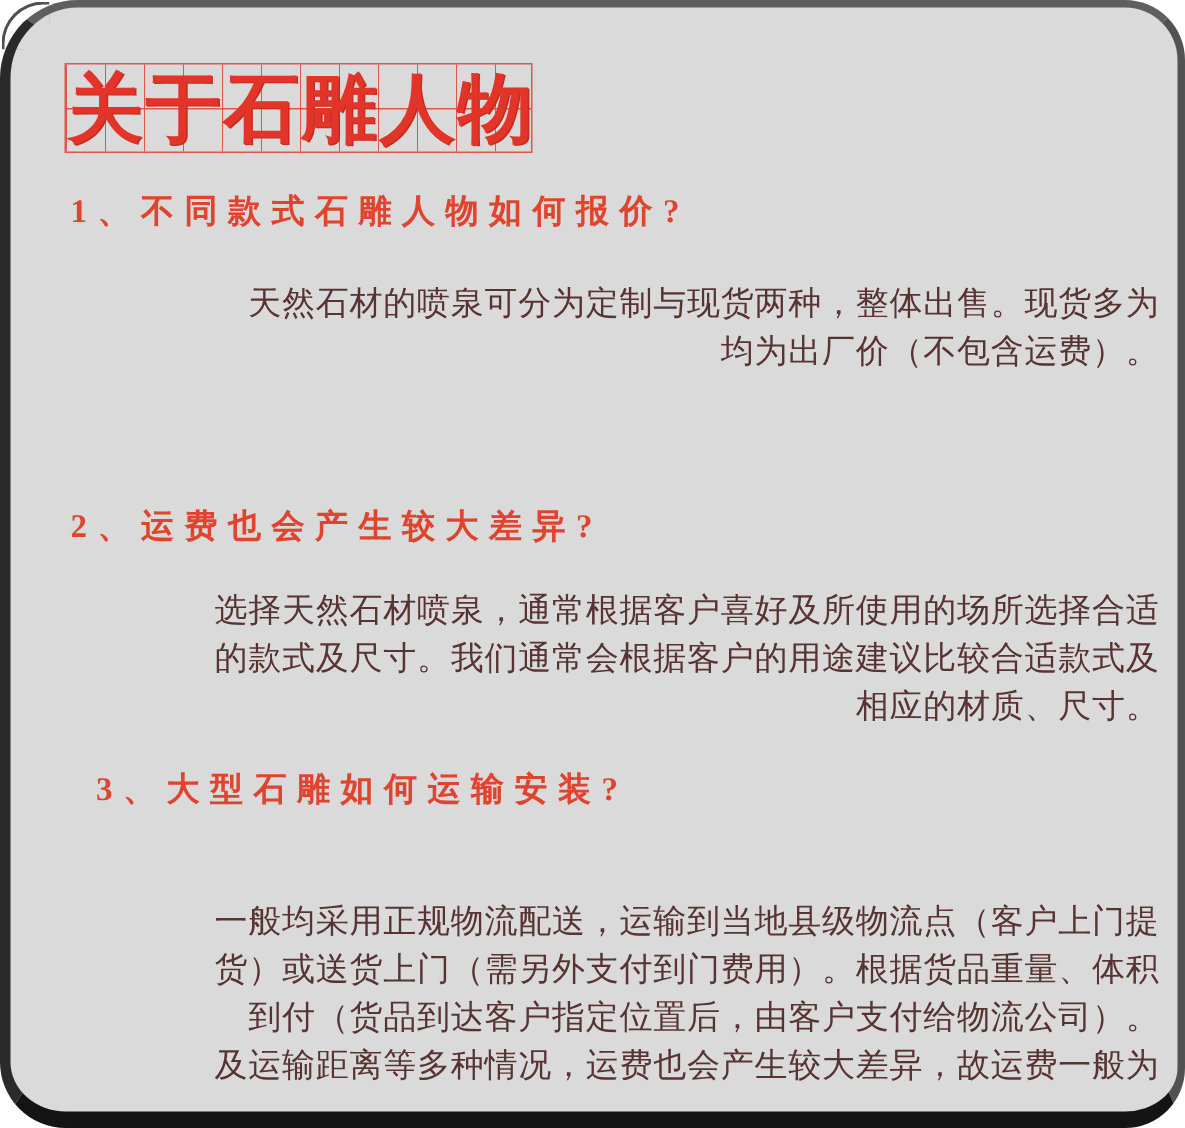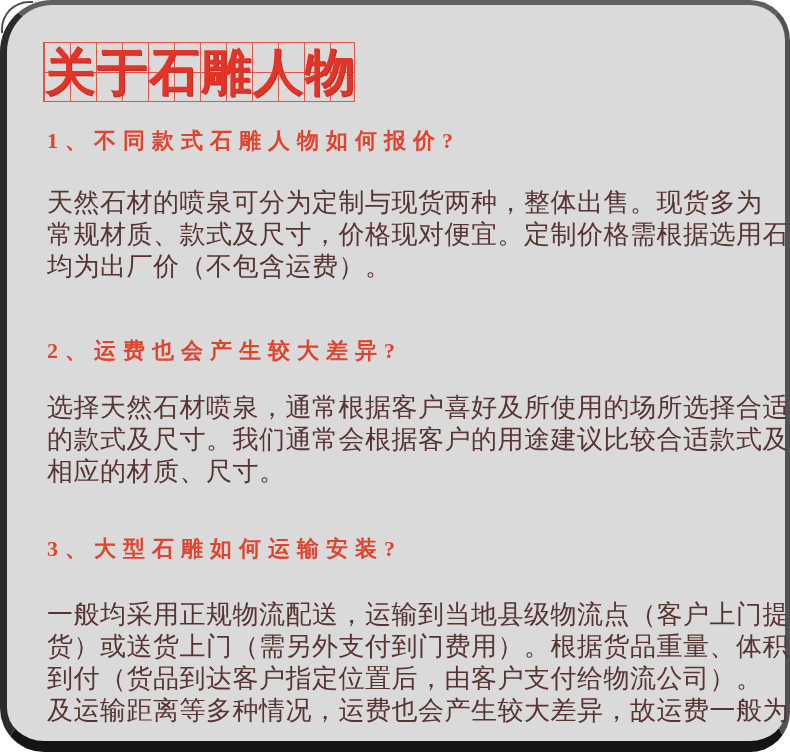--- a/index.html
+++ b/index.html
@@ -78,30 +78,31 @@
     font-family: "Liberation Serif", "DejaVu Serif", serif;
     font-weight: bold;
     font-size: 22px;
     line-height: 48px;
     letter-spacing: 7px;
     color: #df442e;
     white-space: nowrap;
   }
   .q1 { top: 112px; }
   .q2 { top: 322px; }
-  .q3 { top: 520px; }
+  .q3 { top: 497px; margin-left: 17px; }
 
   .answer {
     position: absolute;
     left: 40px;
     width: 726px;
-    font-size: 26px;
+    font-size: 22px;
     line-height: 32px;
     letter-spacing: 0.5px;
     color: #573432;
+    text-align: right;
   }
   .a1 { top: 181px; }
   .a2 { top: 386px; }
   .a3 { top: 593px; }
   .answer .line { white-space: nowrap; }
 </style>
 </head>
 <body>
 
 <div class="stage">
@@ -116,21 +117,20 @@
       <span class="title-char">雕</span>
       <span class="title-char">人</span>
       <span class="title-char">物</span>
     </div>
 
     <div class="question q1">
       <span>1、</span><span>不同款式石雕人物如何报价?</span>
     </div>
     <div class="answer a1">
       <div class="line">天然石材的喷泉可分为定制与现货两种，整体出售。现货多为</div>
-      <div class="line">常规材质、款式及尺寸，价格现对便宜。定制价格需根据选用石</div>
       <div class="line">均为出厂价（不包含运费）。</div>
     </div>
 
     <div class="question q2">
       <span>2、</span><span>运费也会产生较大差异?</span>
     </div>
     <div class="answer a2">
       <div class="line">选择天然石材喷泉，通常根据客户喜好及所使用的场所选择合适</div>
       <div class="line">的款式及尺寸。我们通常会根据客户的用途建议比较合适款式及</div>
       <div class="line">相应的材质、尺寸。</div>

